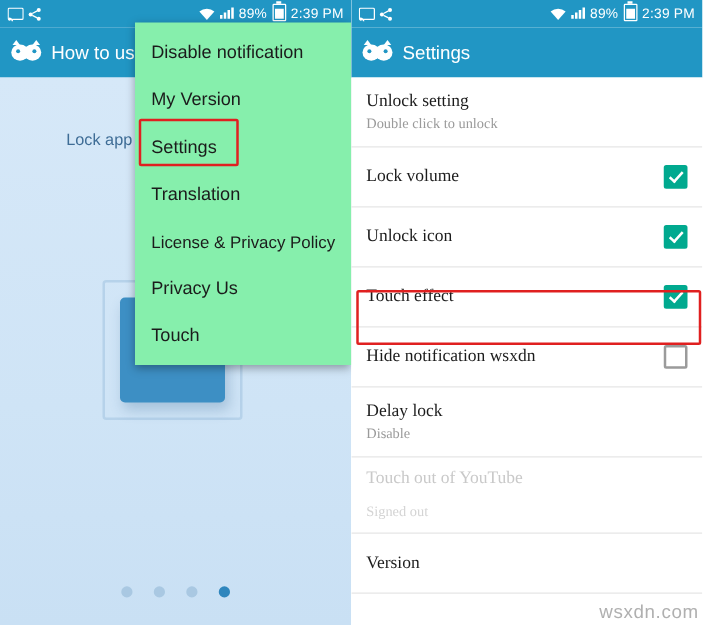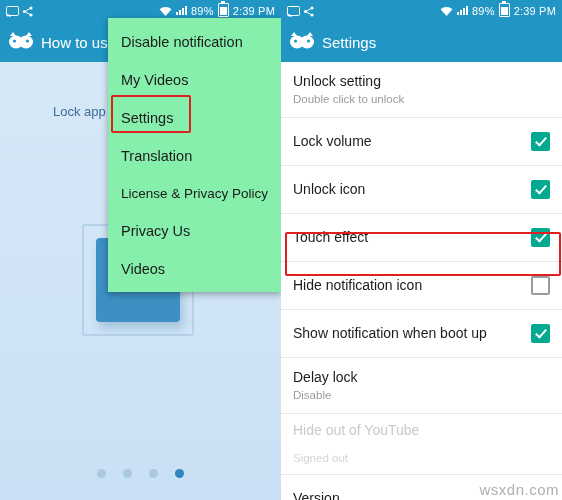--- a/index.html
+++ b/index.html
@@ -174,20 +174,21 @@
     background: #ffffff;
     overflow: hidden;
   }
   .row {
     display: flex;
     align-items: center;
     padding: 0 12px;
     box-sizing: border-box;
     border-bottom: 1px solid #e6e6e6;
     min-height: 48px;
+    font-family: Liberation Serif, serif;
   }
   .row .texts { flex: 1; min-width: 0; }
   .row .label {
     font-size: 14px;
     color: #1c1c1c;
     line-height: 17px;
   }
   .row .sub {
     font-size: 11.5px;
     color: #9a9a9a;
@@ -313,26 +314,26 @@
       <div class="dots">
         <span class="dot"></span>
         <span class="dot"></span>
         <span class="dot"></span>
         <span class="dot active"></span>
       </div>
     </div>
 
     <div class="menu">
       <div class="menu-item">Disable notification</div>
-      <div class="menu-item">My Videos</div>
+      <div class="menu-item">My Version</div>
       <div class="menu-item">Settings</div>
       <div class="menu-item">Translation</div>
       <div class="menu-item small">License &amp; Privacy Policy</div>
       <div class="menu-item">Privacy Us</div>
-      <div class="menu-item">Videos</div>
+      <div class="menu-item">Touch</div>
     </div>
     <div class="menu-highlight"></div>
   </div>
 
   <div class="phone right">
 
     <div class="statusbar right-bar">
       <div class="sb-left">
         <span class="sb-icon">
           <svg width="13" height="11" viewBox="0 0 13 11">
@@ -409,42 +410,36 @@
 
       <div class="row">
         <div class="texts">
           <div class="label">Touch effect</div>
         </div>
         <span class="cb checked"></span>
       </div>
 
       <div class="row">
         <div class="texts">
-          <div class="label">Hide notification icon</div>
+          <div class="label">Hide notification wsxdn</div>
         </div>
         <span class="cb"></span>
       </div>
 
-      <div class="row">
-        <div class="texts">
-          <div class="label">Show notification when boot up</div>
-        </div>
-        <span class="cb checked"></span>
-      </div>
 
       <div class="row two-line">
         <div class="texts">
           <div class="label">Delay lock</div>
           <div class="sub">Disable</div>
         </div>
       </div>
 
       <div class="row two-line disabled">
         <div class="texts">
-          <div class="label">Hide out of YouTube</div>
+          <div class="label">Touch out of YouTube</div>
           <div class="sub">Signed out</div>
         </div>
       </div>
 
       <div class="row">
         <div class="texts">
           <div class="label">Version</div>
         </div>
       </div>
 

